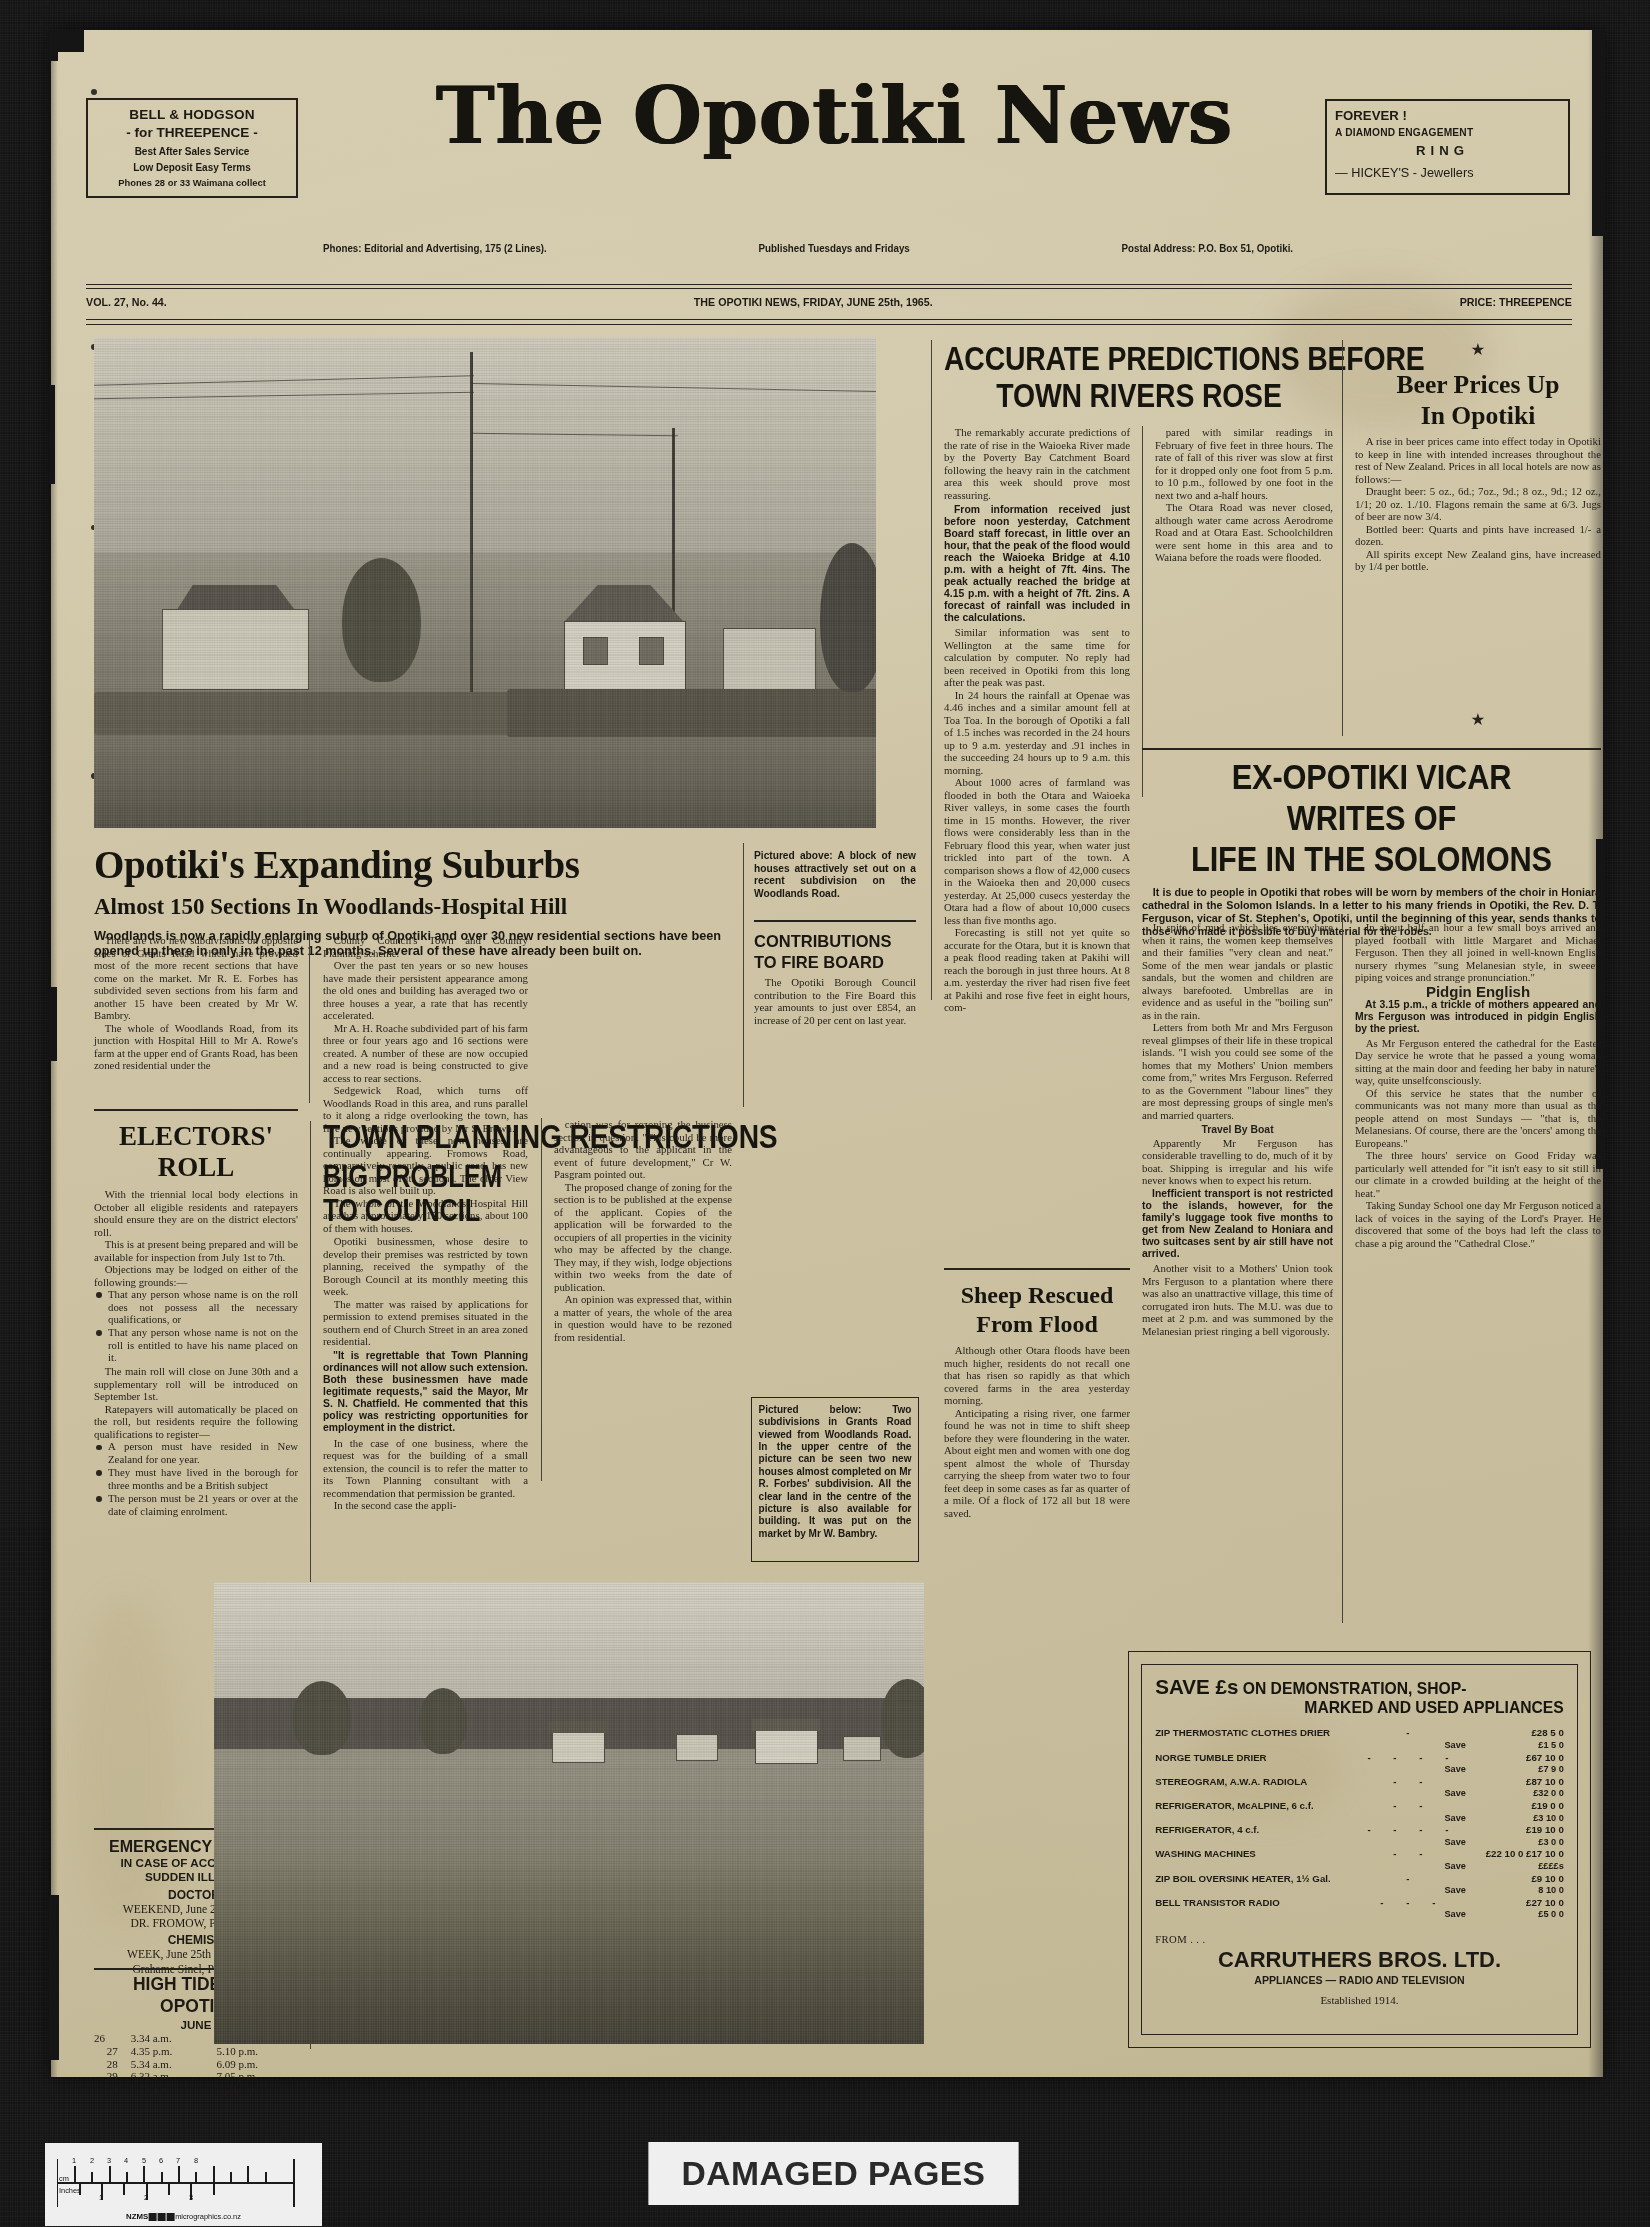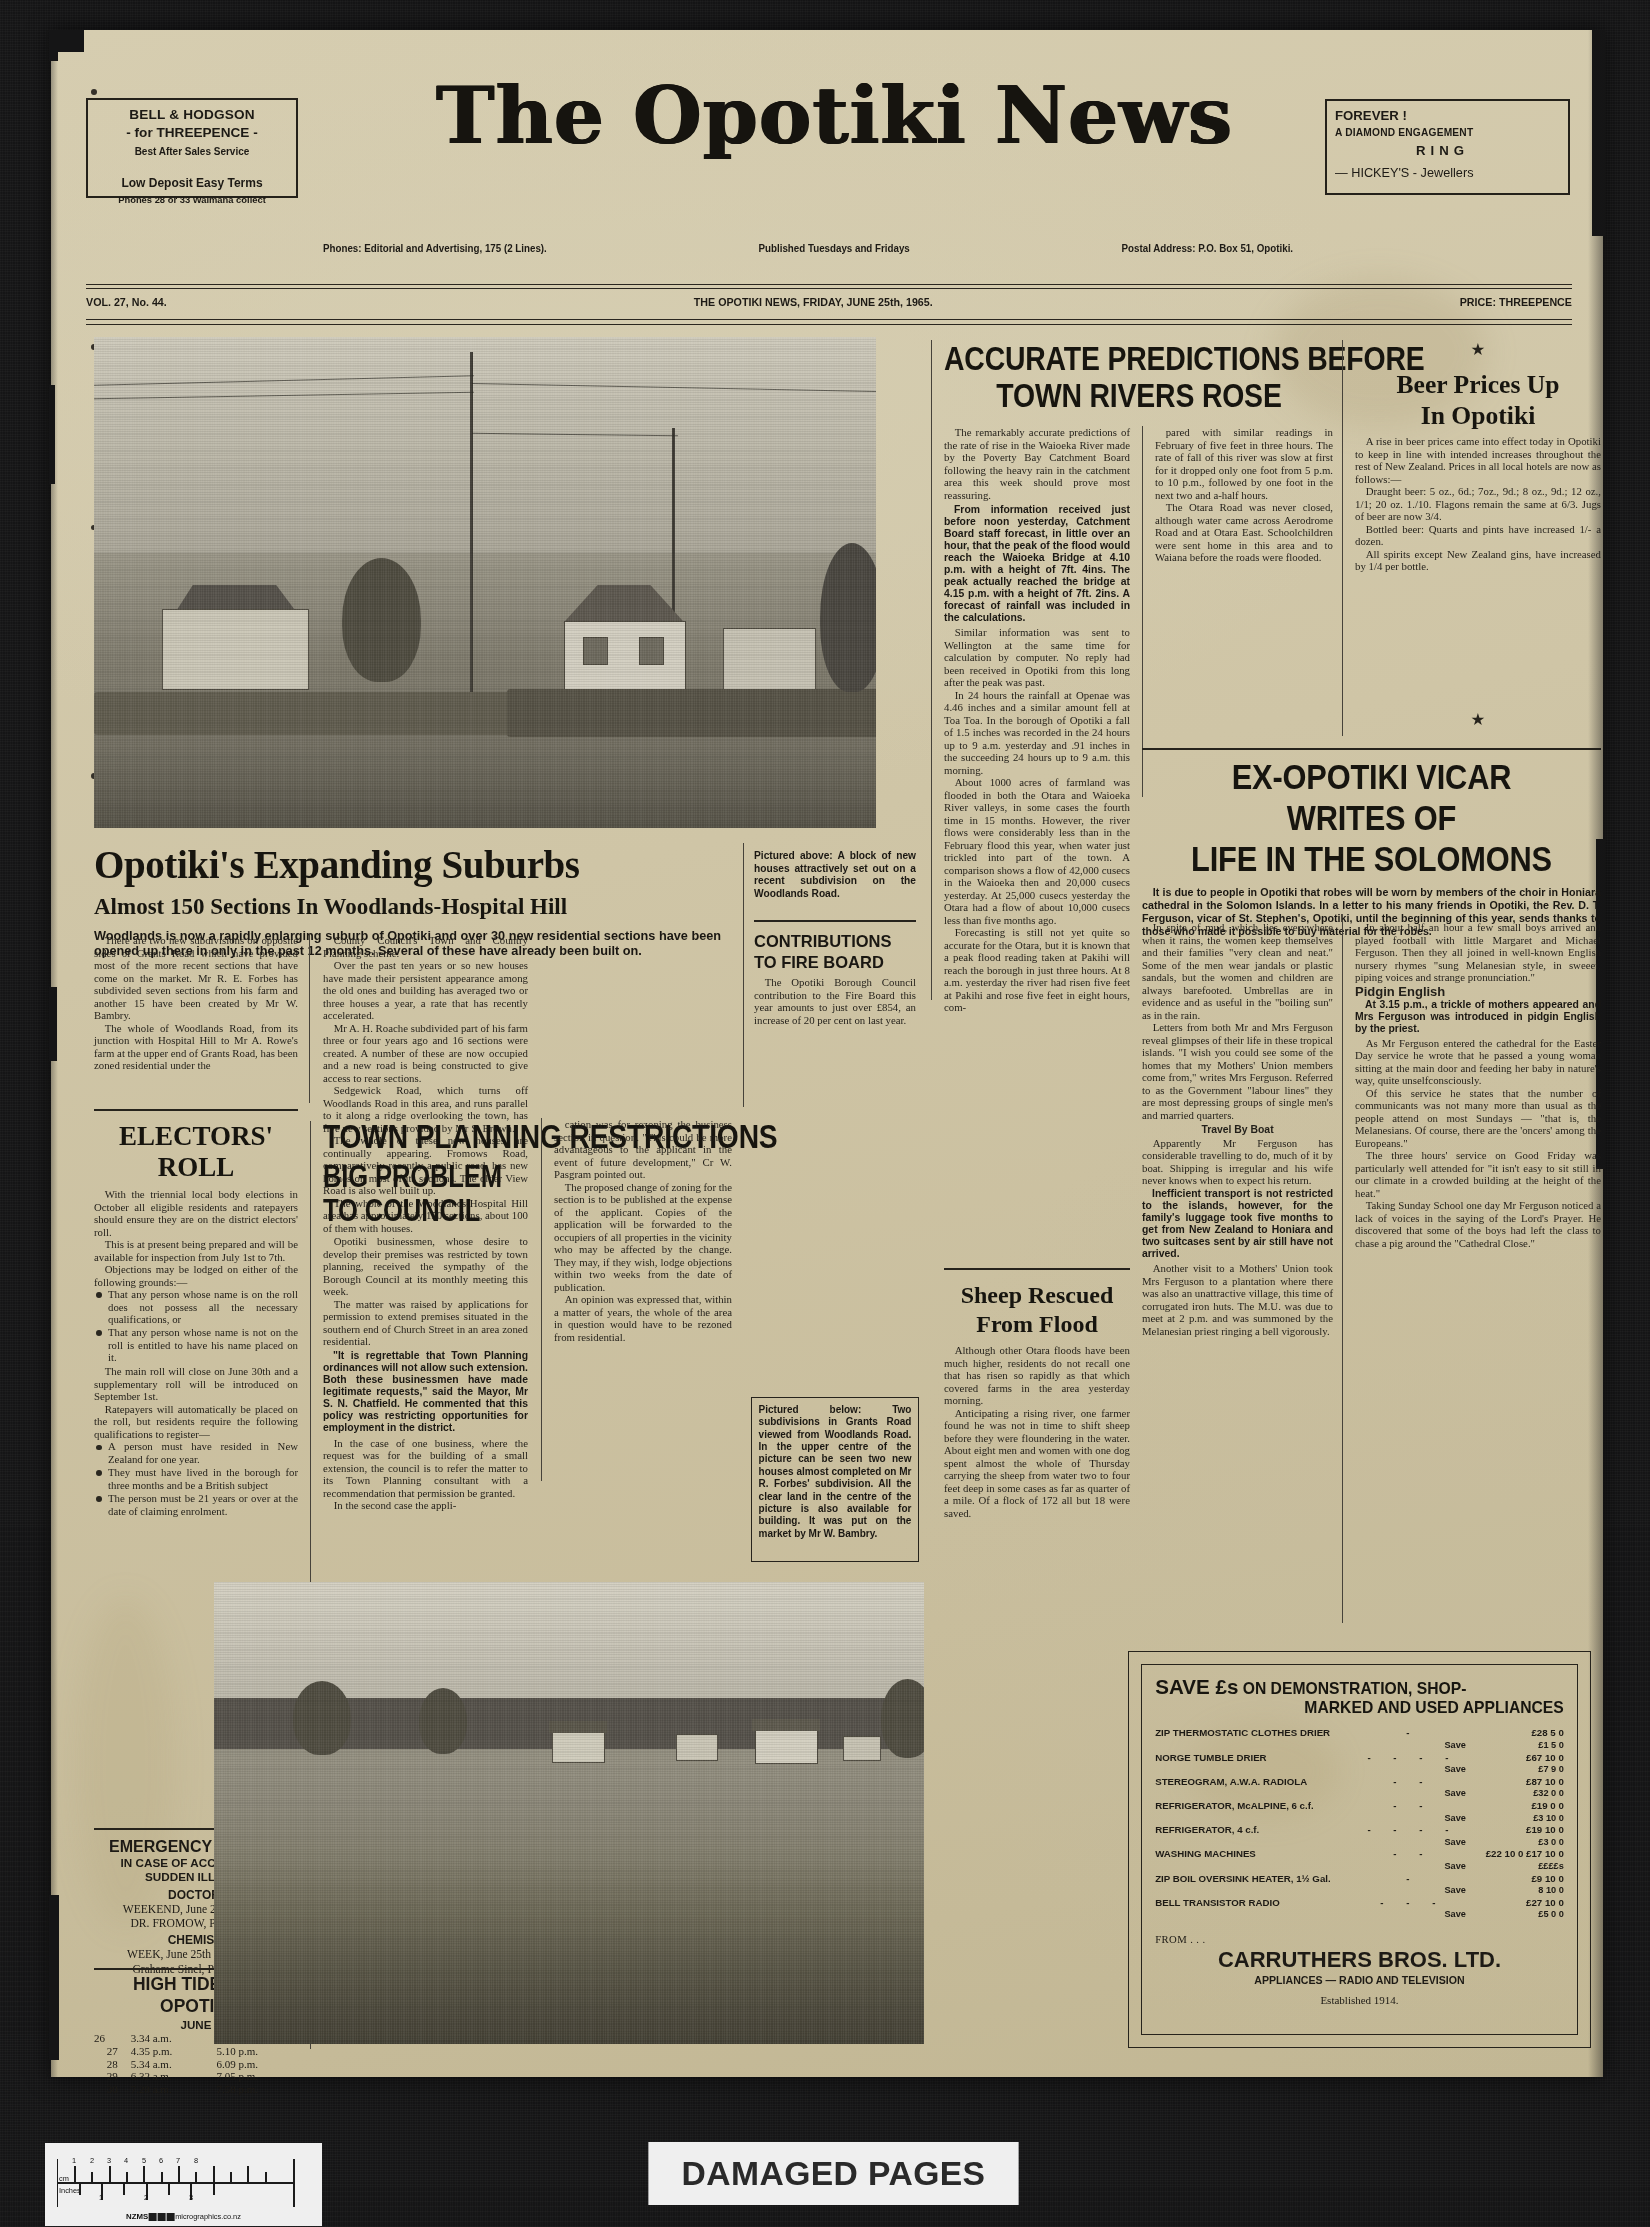--- a/index.html
+++ b/index.html
@@ -42,21 +42,21 @@
   .rule{height:1.7px;background:#26231c;}
 
   
   #masthead{position:absolute;left:0;top:0;width:1552px;height:198px;}
   .adbox{position:absolute;border:2.5px solid #24211a;text-align:center;
          font-family:"Liberation Sans",sans-serif;}
   #ad-bell{left:35px;top:68px;width:208px;height:96px;}
   #ad-bell .l1{font-weight:bold;font-size:13.6px;letter-spacing:0.2px;margin-top:7.4px;}
   #ad-bell .l2{font-weight:bold;font-size:13.6px;margin-top:2.5px;}
   #ad-bell .l3{font-weight:bold;font-size:10px;margin-top:5.8px;}
-  #ad-bell .l4{font-weight:bold;font-size:12px;margin-top:19px;}
+  #ad-bell .l4{font-weight:bold;font-size:10px;margin-top:5px;}
   #ad-bell .l5{font-weight:bold;font-size:9.4px;margin-top:4.1px;}
 
   #ad-hickey{right:33px;top:69px;width:233px;height:92px;text-align:left;padding-left:8.3px;}
   #ad-hickey .h1{font-weight:bold;font-size:13.2px;margin-top:6.6px;}
   #ad-hickey .h2{font-weight:bold;font-size:10.2px;margin-top:4.1px;letter-spacing:0.2px;}
   #ad-hickey .h3{font-weight:bold;font-size:13.2px;letter-spacing:5px;margin-top:5px;text-align:center;padding-right:18px;}
   #ad-hickey .h4{font-weight:normal;font-size:12.7px;margin-top:8px;}
 
   #title{position:absolute;left:272px;top:43px;width:1023px;text-align:center;
          font-family:"DejaVu Serif",serif;font-weight:bold;font-size:79px;
@@ -426,21 +426,21 @@
       <p>In spite of mud, which lies everywhere when it rains, the women keep themselves and their families "very clean and neat." Some of the men wear jandals or plastic sandals, but the women and children are always barefooted. Umbrellas are in evidence and as useful in the "boiling sun" as in the rain.</p>
       <p>Letters from both Mr and Mrs Ferguson reveal glimpses of their life in these tropical islands. "I wish you could see some of the homes that my Mothers' Union members come from," writes Mrs Ferguson. Referred to as the Government "labour lines" they are most depressing groups of single men's and married quarters.</p>
       <div class="sans" style="font-weight:bold;font-size:10.4px;text-align:center;margin:2.5px 0 0.8px;">Travel By Boat</div>
       <p>Apparently Mr Ferguson has considerable travelling to do, much of it by boat. Shipping is irregular and his wife never knows when to expect his return.</p>
       <p class="lede" style="text-indent:10px;margin-top:1.7px;">Inefficient transport is not restricted to the islands, however, for the family's luggage took five months to get from New Zealand to Honiara and two suitcases sent by air still have not arrived.</p>
       <p style="margin-top:1.7px;">Another visit to a Mothers' Union took Mrs Ferguson to a plantation where there was also an unattractive village, this time of corrugated iron huts. The M.U. was due to meet at 2 p.m. and was summoned by the Melanesian priest ringing a bell vigorously.</p>
     </div>
     <div class="colrule" style="left:1291px;top:891px;height:702px;"></div>
     <div class="body-txt" style="position:absolute;left:1304px;top:891px;width:246px;">
       <p>In about half an hour a few small boys arrived and played football with little Margaret and Michael Ferguson. Then they all joined in well-known English nursery rhymes "sung Melanesian style, in sweeet, piping voices and strange pronunciation."</p>
-      <div class="sans" style="font-weight:bold;font-size:13px;margin:2.5px 0 0.8px;">Pidgin English</div>
+      <div class="sans" style="font-weight:bold;font-size:15px;text-align:center;margin:2.5px 0 0.8px;">Pidgin English</div>
       <p class="lede" style="text-indent:10px;">At 3.15 p.m., a trickle of mothers appeared and Mrs Ferguson was introduced in pidgin English by the priest.</p>
       <p style="margin-top:1.7px;">As Mr Ferguson entered the cathedral for the Easter Day service he wrote that he passed a young woman sitting at the main door and feeding her baby in nature's way, quite unselfconsciously.</p>
       <p>Of this service he states that the number of communicants was not many more than usual as the people attend on most Sundays — "that is, the Melanesians. Of course, there are the 'oncers' among the Europeans."</p>
       <p>The three hours' service on Good Friday was particularly well attended for "it isn't easy to sit still in our climate in a crowded building at the height of the heat."</p>
       <p>Taking Sunday School one day Mr Ferguson noticed a lack of voices in the saying of the Lord's Prayer. He discovered that some of the boys had left the class to chase a pig around the "Cathedral Close."</p>
     </div>
 
     <div id="ad-carr">
       <div class="inner">
         <div class="carr-h" style="text-align:left;">

